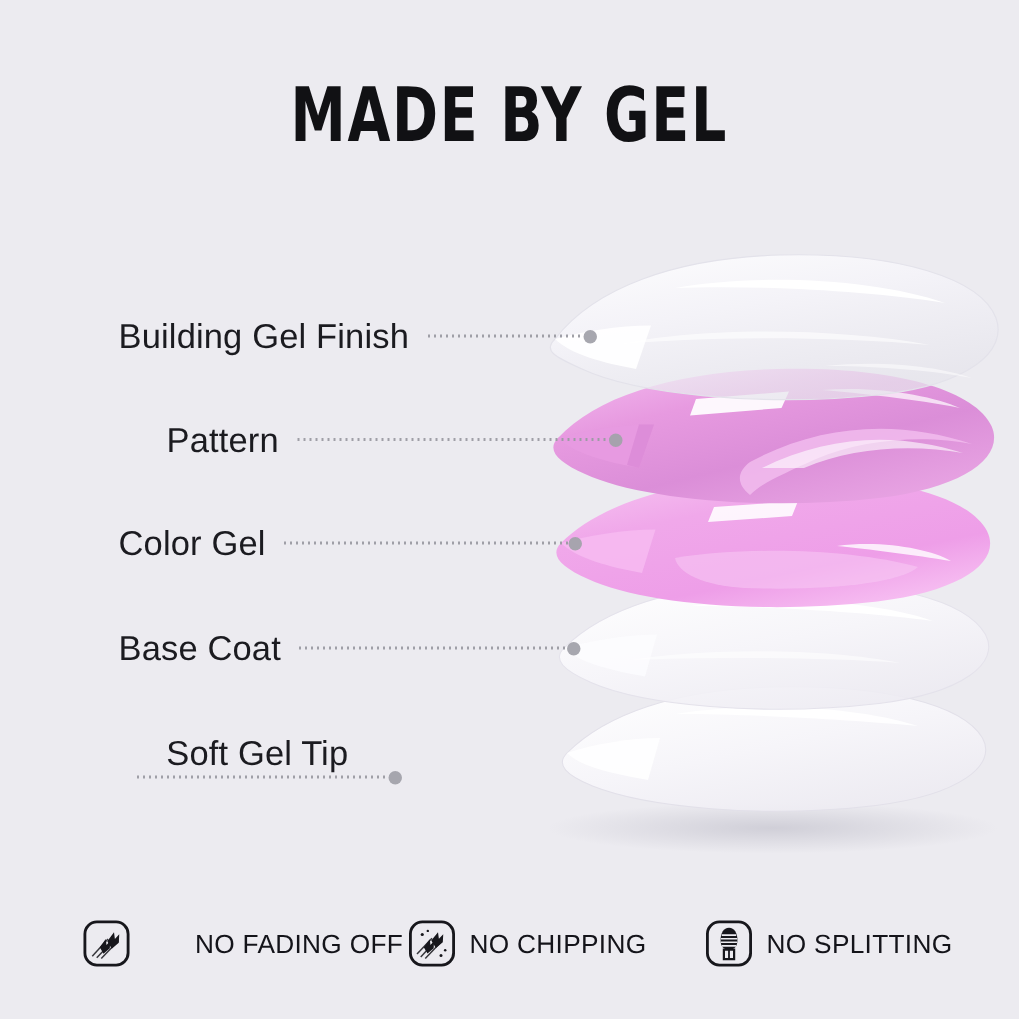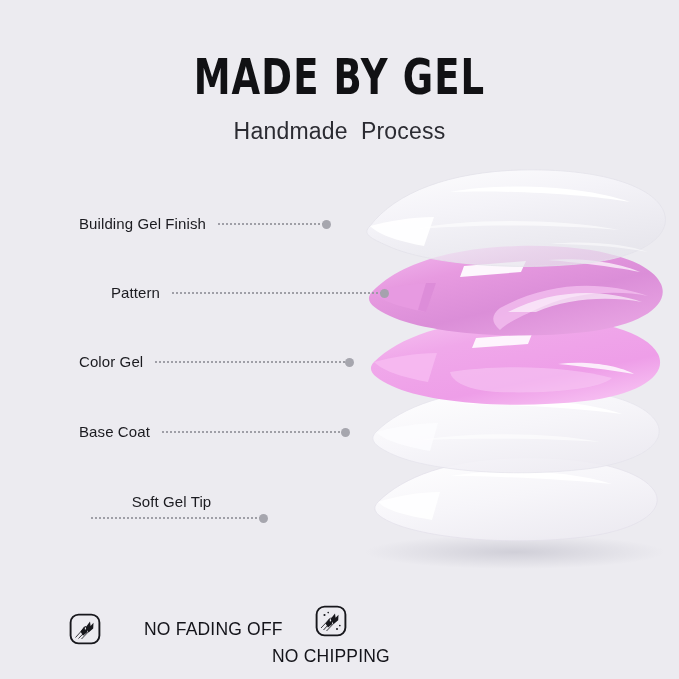--- a/index.html
+++ b/index.html
@@ -59,21 +59,21 @@
 
   
   .label-row {
     position: absolute;
     left: 79px;
     height: 30px;
     display: flex;
     align-items: center;
   }
   .label-text {
-    font-size: 15px;
+    font-size: 23px;
     line-height: 30px;
     color: #1b1b20;
     letter-spacing: 0.1px;
     white-space: nowrap;
   }
   .leader {
     position: relative;
     height: 2px;
     margin-left: 11px;
     flex: 0 0 auto;
@@ -117,21 +117,20 @@
     color: #14141a;
     white-space: nowrap;
   }
 </style>
 </head>
 <body>
 
 <div id="canvas">
 
   <div class="title">MADE BY GEL</div>
-  <div class="subtitle">Handmade  Process</div>
 
   <svg id="nail-art" viewBox="0 0 379 430">
     <defs>
       <linearGradient id="gClear" x1="0" y1="0" x2="0.55" y2="1">
         <stop offset="0" stop-color="#ffffff" stop-opacity="0.97"></stop>
         <stop offset="0.45" stop-color="#f6f5fa" stop-opacity="0.80"></stop>
         <stop offset="1" stop-color="#e6e5ec" stop-opacity="0.72"></stop>
       </linearGradient>
       <linearGradient id="gPinkMid" x1="0.05" y1="0" x2="0.85" y2="1">
         <stop offset="0" stop-color="#f3b9ef"></stop>
@@ -241,47 +240,63 @@
     </div>
 
     <div class="label-row" style="top:487px;flex-direction:column;">
       <span class="label-text">Soft Gel Tip</span>
       <span class="leader" style="width: 174px;"></span>
     </div>
   </div>
 
   <div id="features">
 
-    <div class="feature" style="left:69px;gap:43px;">
+    <div class="feature" style="left:55px;gap:43px;">
       <svg class="feature-icon" viewBox="0 0 32 32">
         <rect x="1.6" y="1.6" width="28.8" height="28.8" rx="8" ry="8" fill="none" stroke="#17171c" stroke-width="1.9"></rect>
         <g stroke="#17171c" stroke-width="1" fill="none" opacity="0.85">
           <line x1="6.5" y1="24.5" x2="17" y2="13"></line>
           <line x1="9.5" y1="25.5" x2="21" y2="13.5"></line>
           <line x1="12.5" y1="26" x2="24" y2="14"></line>
         </g>
         <path d="M16.5 14.5 L21 8.5 L21.6 13 L24.5 9.8 L24.2 15.5 L19.5 19.5 Z" fill="#17171c"></path>
         <path d="M11.5 18.5 L15.5 13 L16 17 L18.5 14.2 L18.2 19.2 L14 22.8 Z" fill="#17171c"></path>
       </svg>
       <span class="feature-label">NO FADING OFF</span>
     </div>
 
-    <div class="feature" style="left:272px;flex-direction:column;">
+    <div class="feature" style="left:272px;">
       <svg class="feature-icon" viewBox="0 0 32 32">
         <rect x="1.6" y="1.6" width="28.8" height="28.8" rx="8" ry="8" fill="none" stroke="#17171c" stroke-width="1.9"></rect>
         <g stroke="#17171c" stroke-width="1" fill="none" opacity="0.85">
           <line x1="6" y1="23" x2="16" y2="12.5"></line>
           <line x1="8.5" y1="25" x2="19" y2="13.5"></line>
           <line x1="11.5" y1="26" x2="22" y2="15"></line>
         </g>
         <path d="M15.5 14 L20 8.5 L20.6 12.8 L23.5 9.8 L23.2 15.2 L18.6 19 Z" fill="#17171c"></path>
         <path d="M10.5 18.5 L14.5 13.2 L15 17 L17.4 14.4 L17.1 19.2 L13 22.6 Z" fill="#17171c"></path>
         <circle cx="9.5" cy="10" r="1.05" fill="#17171c"></circle>
         <circle cx="13.2" cy="7.6" r="0.8" fill="#17171c"></circle>
         <circle cx="24.8" cy="20.5" r="0.85" fill="#17171c"></circle>
         <circle cx="22" cy="24" r="1" fill="#17171c"></circle>
       </svg>
       <span class="feature-label">NO CHIPPING</span>
     </div>
 
+    <div class="feature" style="left:470px;">
+      <svg class="feature-icon" viewBox="0 0 32 32">
+        <rect x="1.6" y="1.6" width="28.8" height="28.8" rx="8" ry="8" fill="none" stroke="#17171c" stroke-width="1.9"></rect>
+        <path d="M16 5.5 C 19.6 5.5, 21.6 9.2, 21.6 13.6 C 21.6 17.4, 20.2 20, 16 20
+                 C 11.8 20, 10.4 17.4, 10.4 13.6 C 10.4 9.2, 12.4 5.5, 16 5.5 Z" fill="#17171c"></path>
+        <g stroke="#ecebf0" stroke-width="1.05">
+          <line x1="11.2" y1="10.4" x2="20.8" y2="10.4"></line>
+          <line x1="10.6" y1="12.8" x2="21.4" y2="12.8"></line>
+          <line x1="10.6" y1="15.2" x2="21.4" y2="15.2"></line>
+          <line x1="11.2" y1="17.6" x2="20.8" y2="17.6"></line>
+        </g>
+        <path d="M12.6 20 L19.4 20 L19.4 26.4 L12.6 26.4 Z" fill="none" stroke="#17171c" stroke-width="1.5"></path>
+        <line x1="16" y1="20" x2="16" y2="26.4" stroke="#17171c" stroke-width="1.2"></line>
+      </svg>
+      <span class="feature-label">NO SPLITTING</span>
+    </div>
   </div>
 
 </div>
 
 </body></html>

